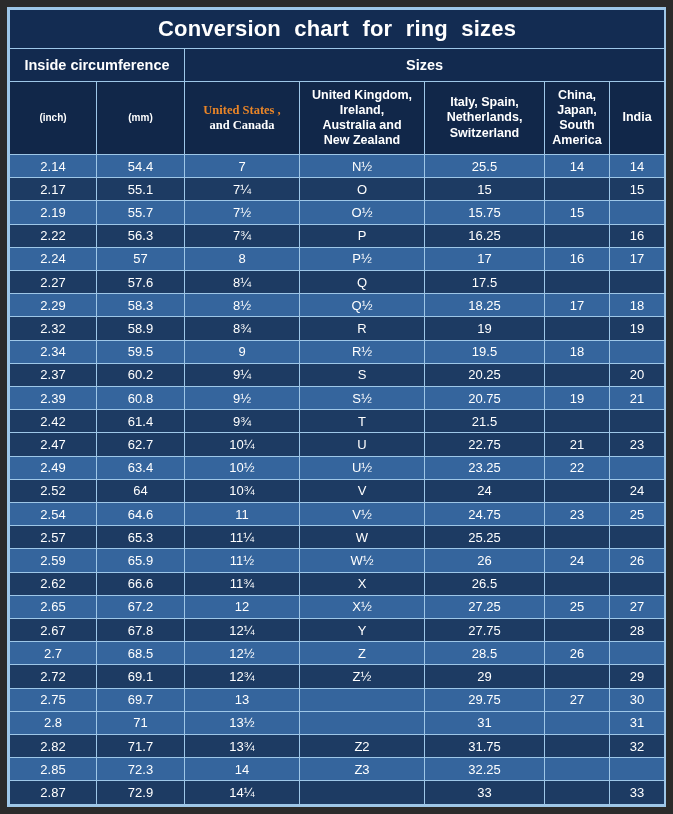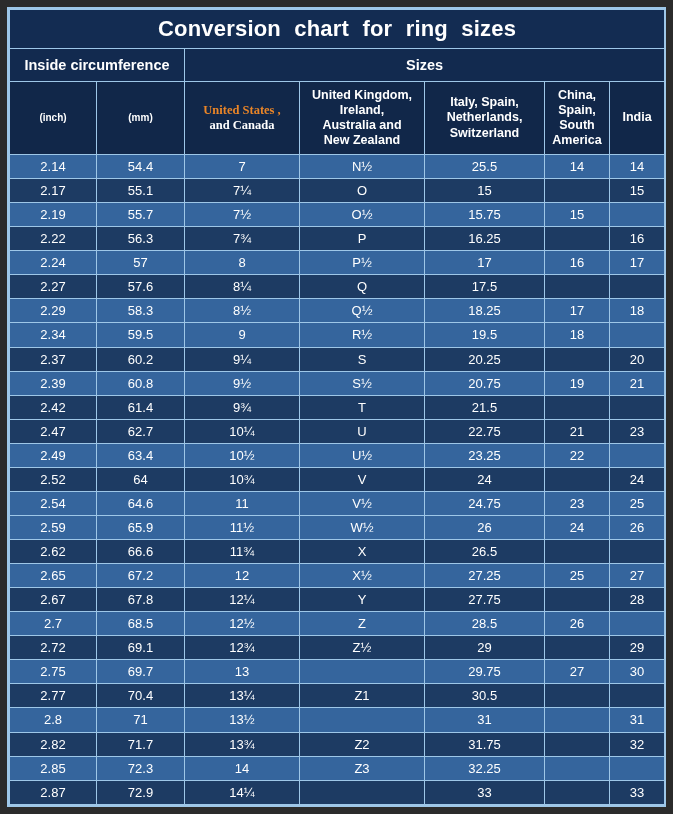--- a/index.html
+++ b/index.html
@@ -143,21 +143,21 @@
             <span>Australia and</span><br>
             <span>New Zealand</span>
           </th>
           <th class="col-head">
             <span>Italy,  Spain,</span><br>
             <span>Netherlands,</span><br>
             <span>Switzerland</span>
           </th>
           <th class="col-head">
             <span>China,</span><br>
-            <span>Spain,</span><br>
+            <span>Japan,</span><br>
             <span>South</span><br>
             <span>America</span>
           </th>
           <th class="col-head">India</th>
         </tr>
       </thead>
       <tbody id="table-body">
           <tr class="data-row row-light">
             <td>2.14</td>
             <td>54.4</td>
@@ -214,20 +214,29 @@
           </tr>
           <tr class="data-row row-light">
             <td>2.29</td>
             <td>58.3</td>
             <td class="us-cell">8½</td>
             <td>Q½</td>
             <td>18.25</td>
             <td>17</td>
             <td>18</td>
           </tr>
+          <tr class="data-row row-dark">
+            <td>2.32</td>
+            <td>58.9</td>
+            <td class="us-cell">8¾</td>
+            <td>R</td>
+            <td>19</td>
+            <td></td>
+            <td>19</td>
+          </tr>
           <tr class="data-row row-light">
             <td>2.34</td>
             <td>59.5</td>
             <td class="us-cell">9</td>
             <td>R½</td>
             <td>19.5</td>
             <td>18</td>
             <td></td>
           </tr>
           <tr class="data-row row-dark">
@@ -286,20 +295,29 @@
           </tr>
           <tr class="data-row row-light">
             <td>2.54</td>
             <td>64.6</td>
             <td class="us-cell">11</td>
             <td>V½</td>
             <td>24.75</td>
             <td>23</td>
             <td>25</td>
           </tr>
+          <tr class="data-row row-dark">
+            <td>2.57</td>
+            <td>65.3</td>
+            <td class="us-cell">11¼</td>
+            <td>W</td>
+            <td>25.25</td>
+            <td></td>
+            <td></td>
+          </tr>
           <tr class="data-row row-light">
             <td>2.59</td>
             <td>65.9</td>
             <td class="us-cell">11½</td>
             <td>W½</td>
             <td>26</td>
             <td>24</td>
             <td>26</td>
           </tr>
           <tr class="data-row row-dark">
@@ -349,29 +367,20 @@
           </tr>
           <tr class="data-row row-light">
             <td>2.75</td>
             <td>69.7</td>
             <td class="us-cell">13</td>
             <td></td>
             <td>29.75</td>
             <td>27</td>
             <td>30</td>
           </tr>
-          <tr class="data-row row-dark">
-            <td>2.77</td>
-            <td>70.4</td>
-            <td class="us-cell">13¼</td>
-            <td>Z1</td>
-            <td>30.5</td>
-            <td></td>
-            <td></td>
-          </tr>
           <tr class="data-row row-light">
             <td>2.8</td>
             <td>71</td>
             <td class="us-cell">13½</td>
             <td></td>
             <td>31</td>
             <td></td>
             <td>31</td>
           </tr>
           <tr class="data-row row-dark">

